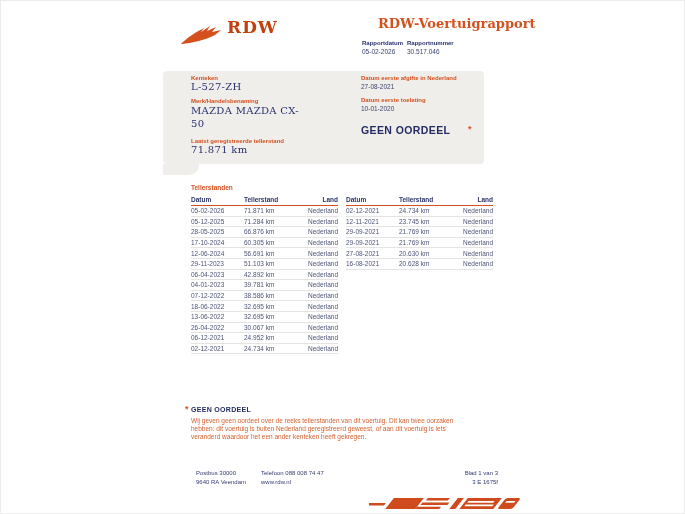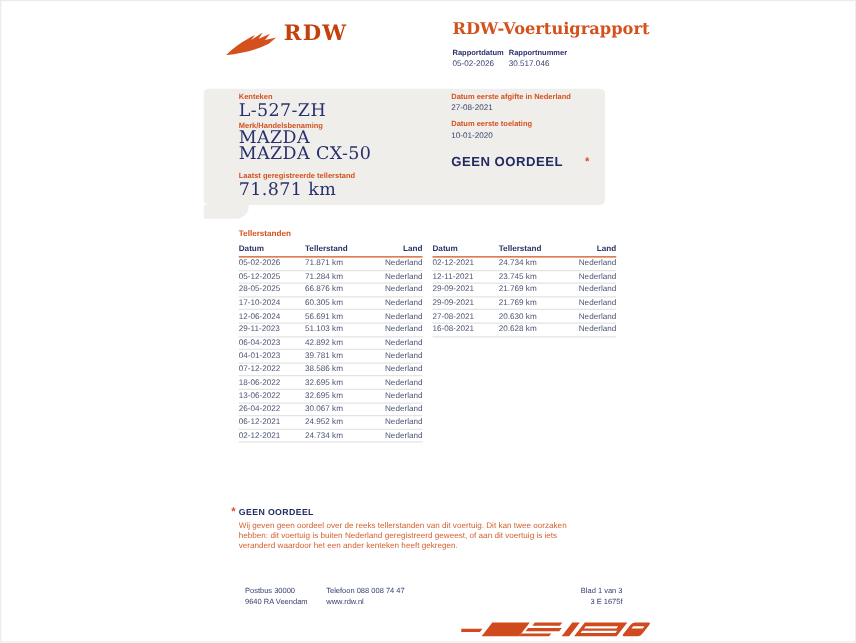--- a/index.html
+++ b/index.html
@@ -5,30 +5,30 @@
   html,body{margin:0;padding:0;}
   body{
     width:685px;height:514px;position:relative;background:#ffffff;
     font-family:"Liberation Sans",sans-serif;color:#29306e;overflow:hidden;
     border:1px solid #ececec;box-sizing:border-box;
   }
   .abs{position:absolute;}
   
   .logo-text{left:226px;top:16px;font-family:"DejaVu Serif",serif;font-weight:bold;
     font-size:17px;color:#c2410c;letter-spacing:1px;}
-  .doc-title{left:361px;top:15px;font-family:"DejaVu Serif",serif;font-weight:bold;
+  .doc-title{left:377px;top:15px;font-family:"DejaVu Serif",serif;font-weight:bold;
     font-size:13px;color:#d4511e;text-align:center;}
   .mini-label{font-size:6px;font-weight:bold;color:#29306e;}
   .mini-value{font-size:6.5px;color:#3c4470;}
   
   .sum-box{left:162px;top:70px;width:321px;height:93px;background:#f0eeeb;border-radius:4px;}
   .sum-box::after{content:"";position:absolute;left:0;top:93px;width:36px;height:11px;
     background:#f0eeeb;border-radius:0 0 10px 0;}
   .f-label{font-size:6px;font-weight:bold;color:#d4511e;}
-  .f-value{font-family:"DejaVu Serif",serif;font-size:14px;color:#29306e;letter-spacing:.3px;}
+  .f-value{font-family:"DejaVu Serif",serif;font-size:10px;color:#29306e;letter-spacing:.3px;}
   .f-value-sm{font-size:6.5px;color:#3c4470;}
   .verdict-big{font-size:10.5px;font-weight:bold;color:#232b63;letter-spacing:.4px;}
   .star{color:#d4511e;font-weight:bold;font-size:9px;}
   
   .sec-title{font-size:6.5px;font-weight:bold;color:#d4511e;}
   .mtable{position:absolute;top:194px;width:147px;font-size:6.5px;}
   .mtable .thead{display:grid;grid-template-columns:53px 62px 1fr;font-weight:bold;
     color:#2c3566;border-bottom:1px solid #d4511e;padding-bottom:2px;height:8px;align-items:end;}
   .mtable .thead span:last-child{text-align:right;}
   .trow{display:grid;grid-template-columns:53px 62px 1fr;height:9.6px;align-items:center;

